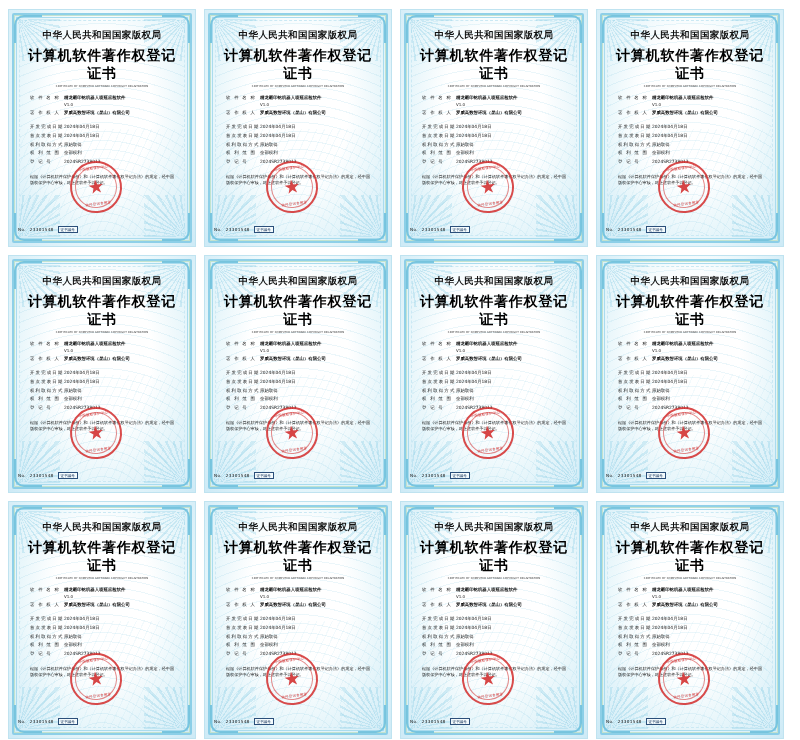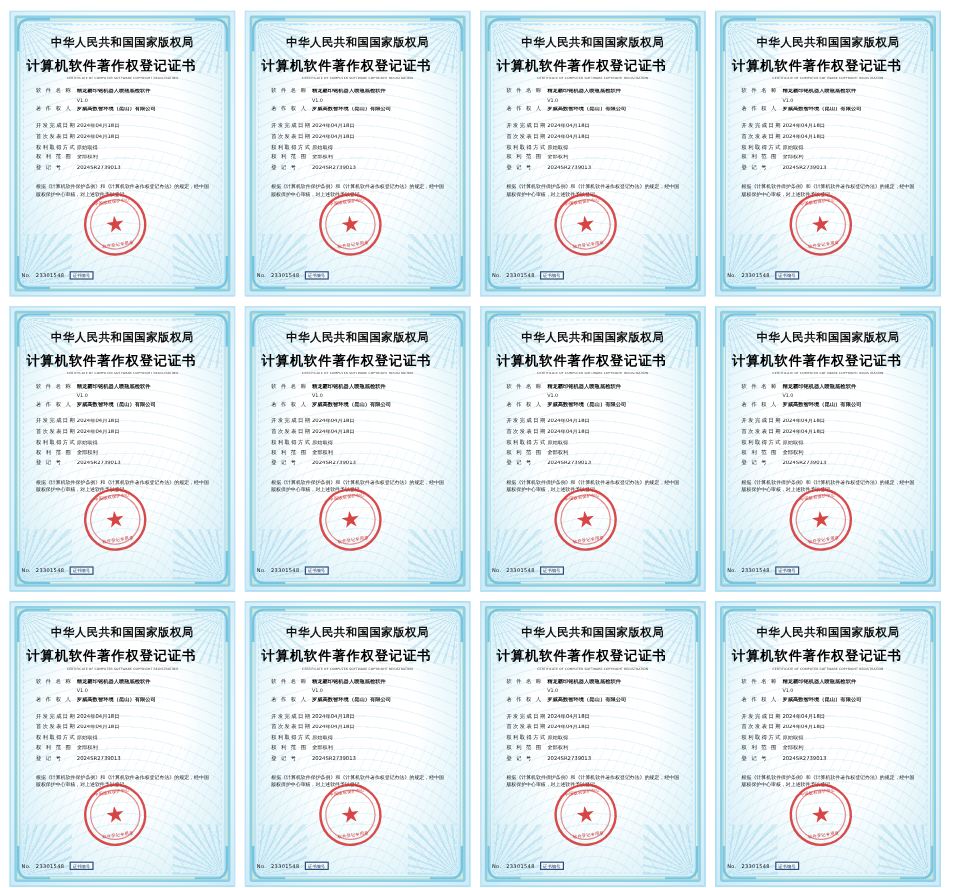--- a/index.html
+++ b/index.html
@@ -125,23 +125,24 @@
   .title-cn {
     text-align: center;
     font-family: "DejaVu Sans", "Liberation Sans", sans-serif;
     font-weight: bold;
     font-size: 9.5px;
     letter-spacing: .4px;
     color: #111111;
     margin-top: 6px;
   }
   .title-main {
+    text-align: center;
     font-family: Liberation Serif, serif;
     font-weight: bold;
-    font-size: 11px;
+    font-size: 14px;
     letter-spacing: .8px;
     color: #000000;
     margin-top: 5px;
   }
   .title-en {
     text-align: center;
     font-size: 2.6px;
     color: #333;
     margin-top: 2px;
     transform: scale(1);

